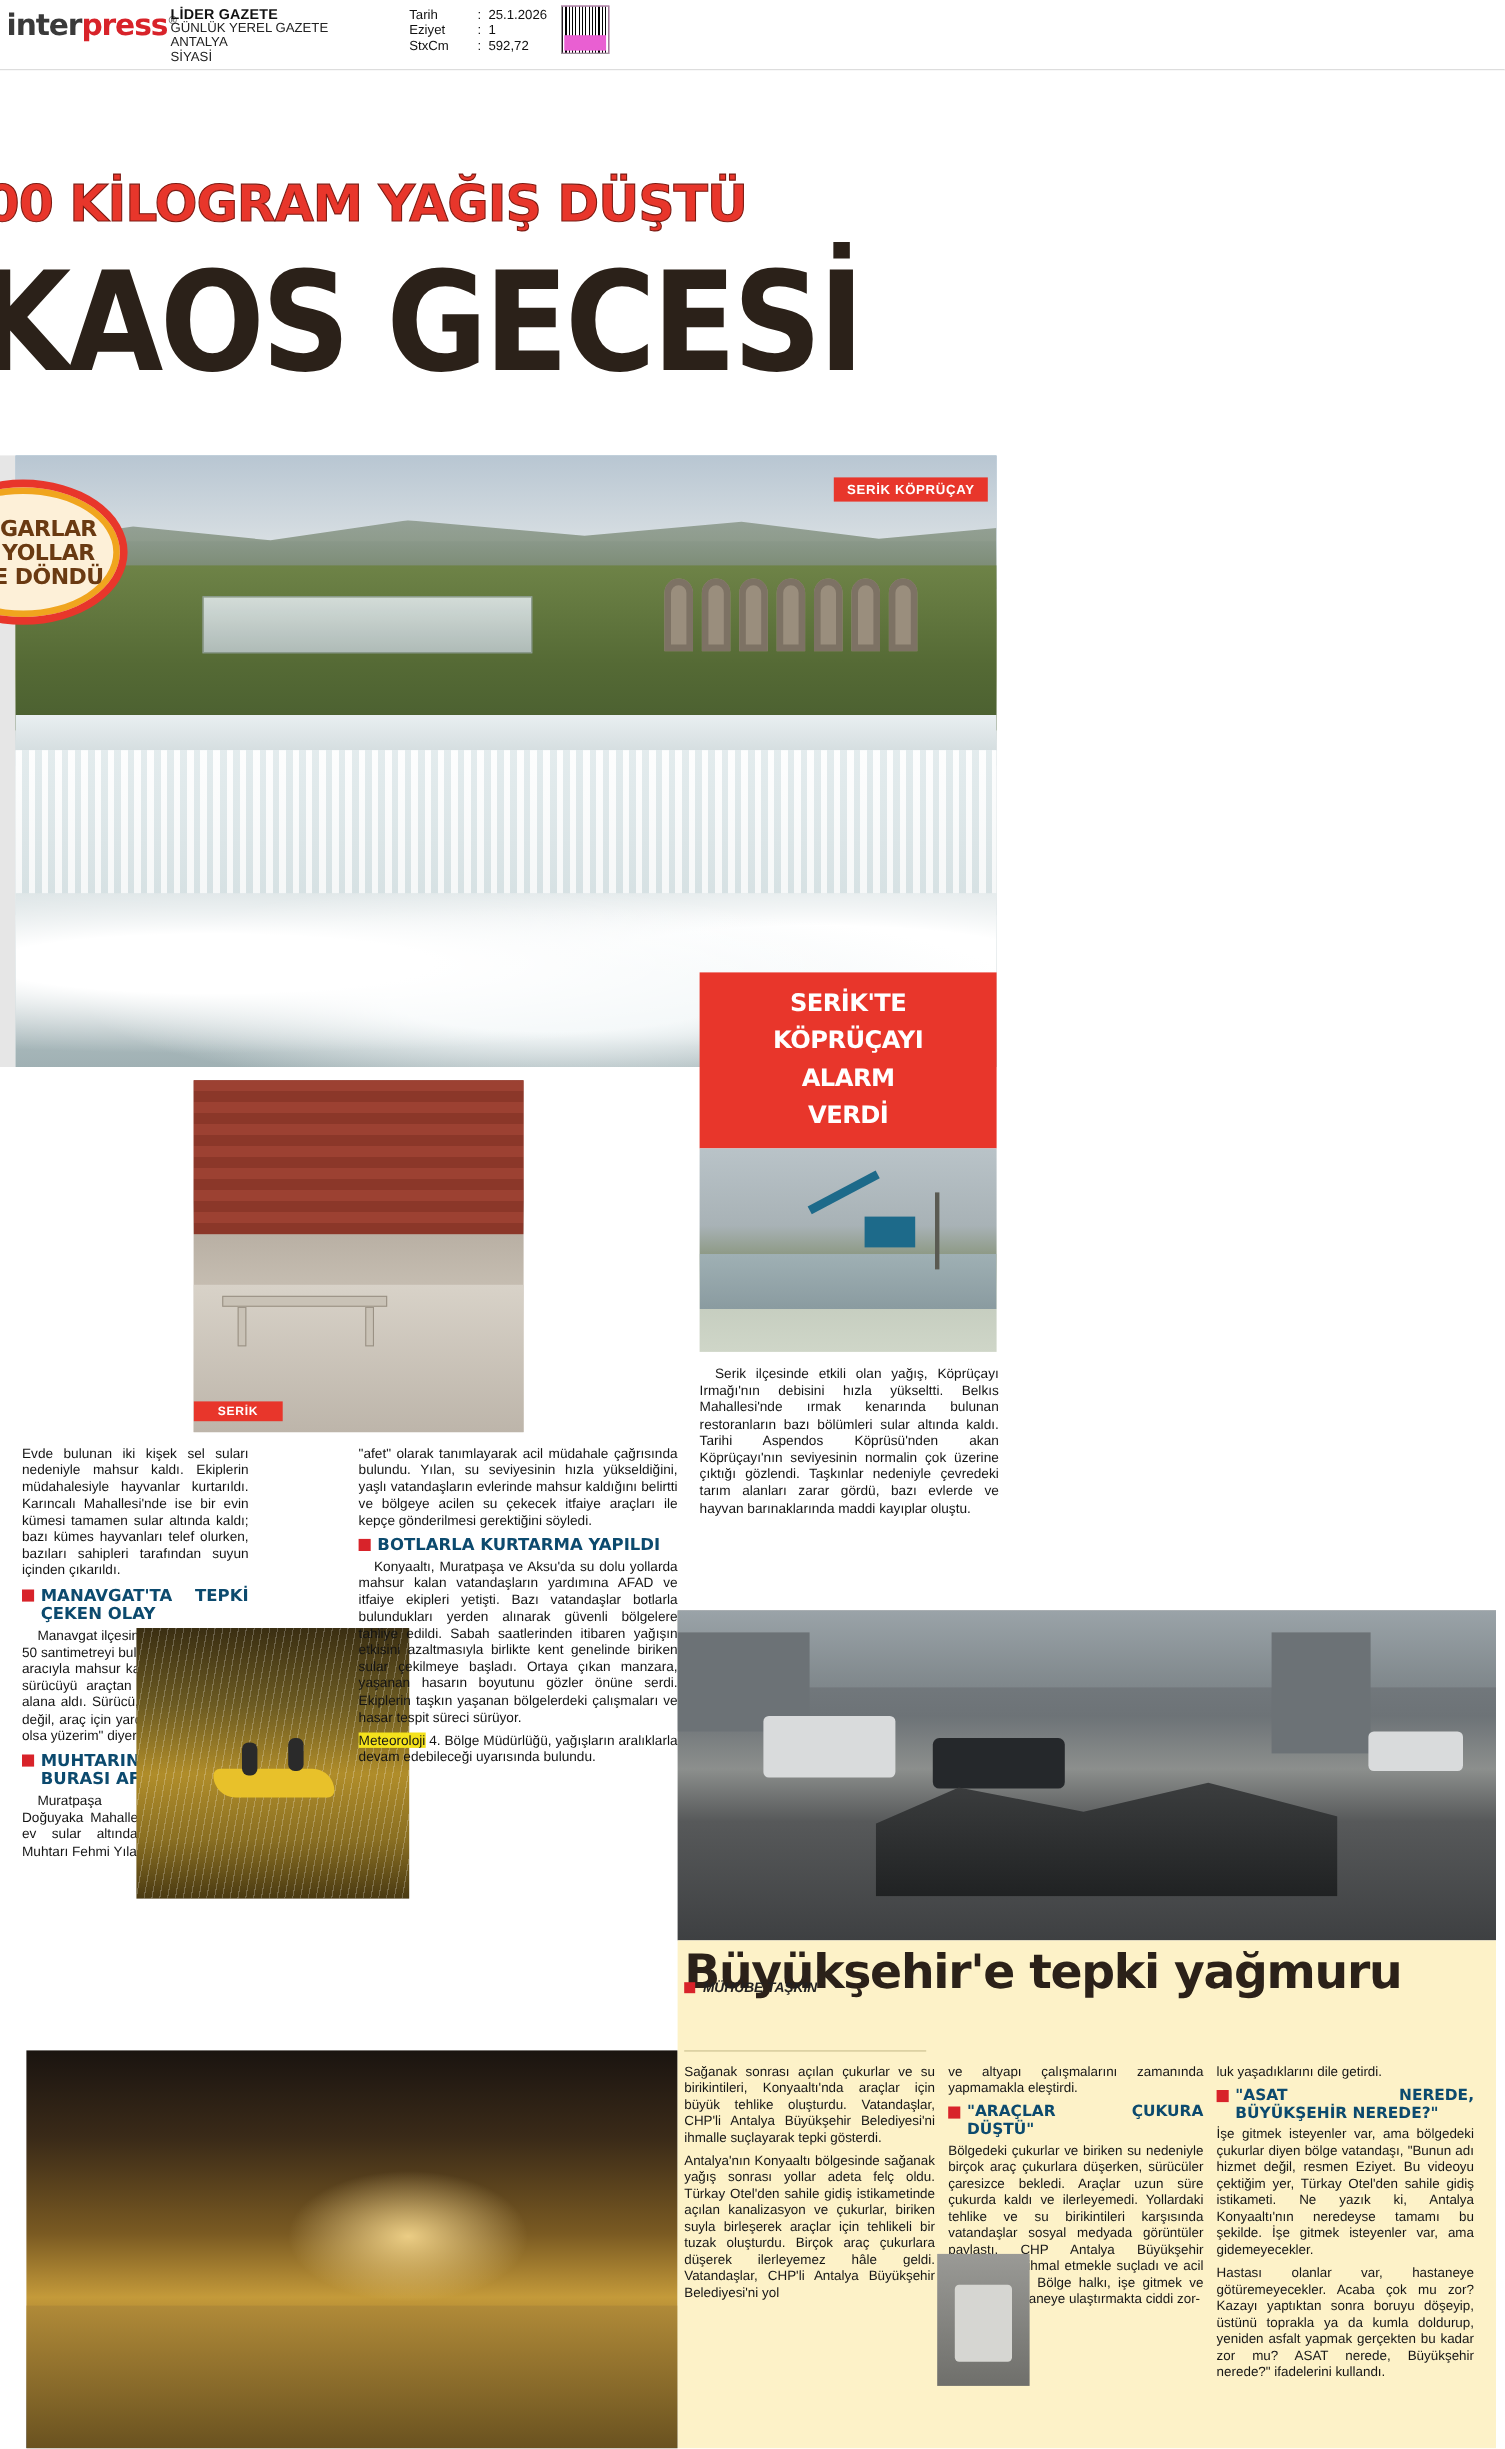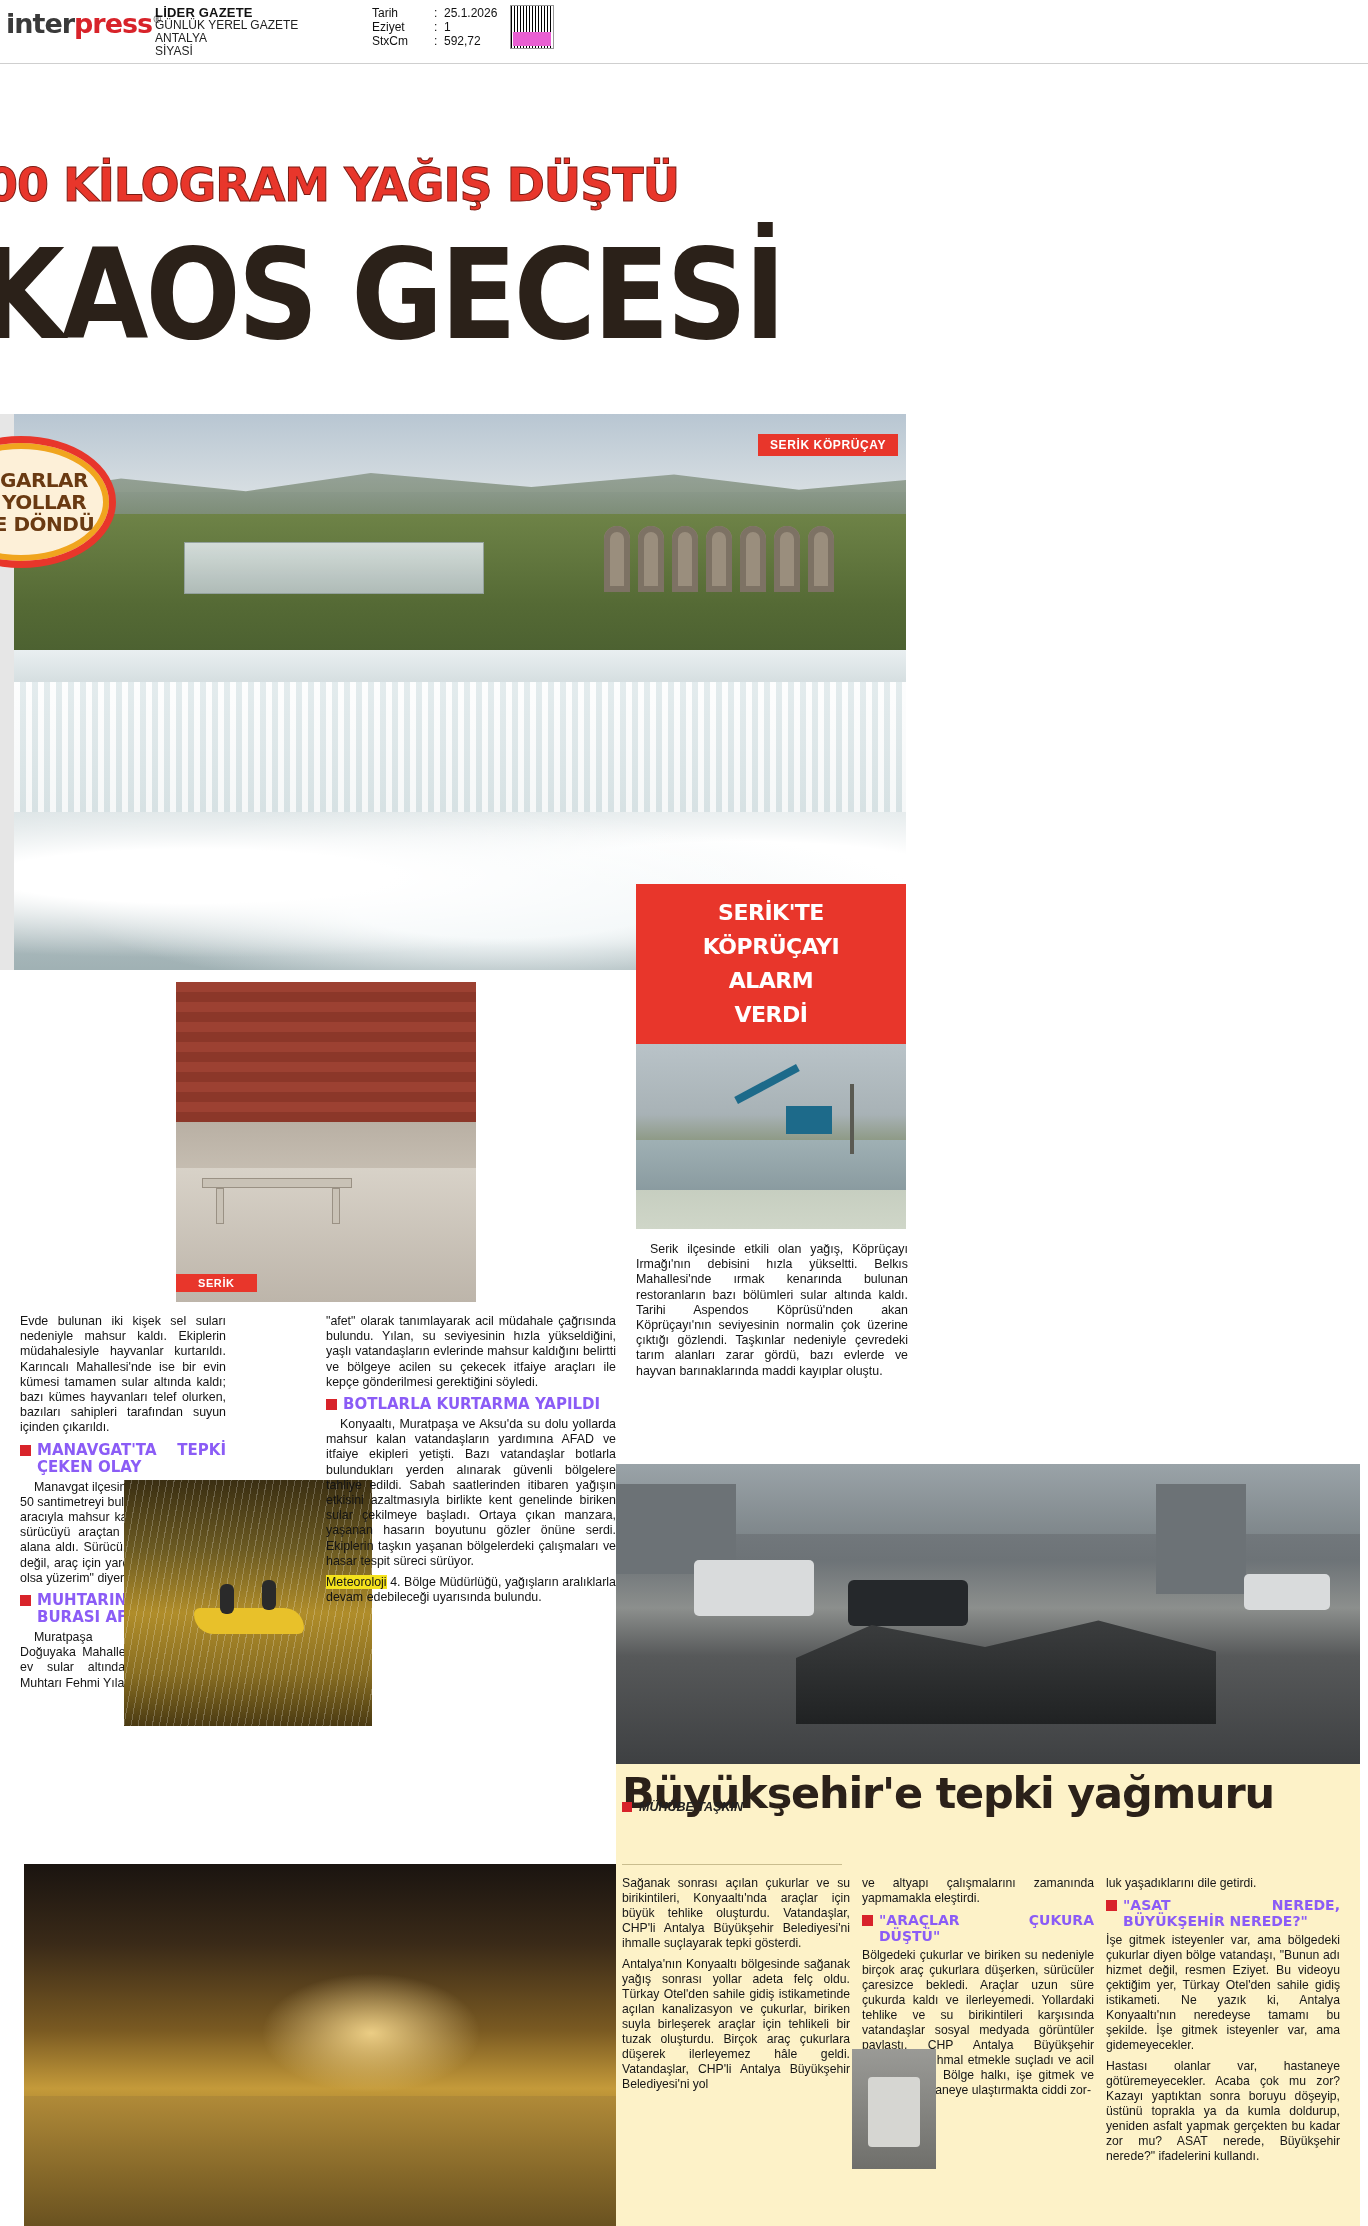--- a/index.html
+++ b/index.html
@@ -247,21 +247,21 @@
     padding: 3px 22px;
   }
 
   
   .col { position:absolute; font-size: 12.4px; line-height: 15.2px; color:#141414; text-align: justify; }
   .col p { margin: 0 0 6px 0; }
   .col p.indent { text-indent: 14px; }
 
   .sub-red {
     font-family:"DejaVu Sans", sans-serif;
-    color:#8b5cf6; font-weight:bold;
+    color:#0c4a6e; font-weight:bold;
     font-size: 15px; line-height: 17px;
     margin: 4px 0 4px 0;
     display:flex; gap:6px; align-items:flex-start;
   }
   .sub-red .sq { width:11px; height:11px; background:#d8232a; flex:0 0 11px; margin-top:3px; }
 
   .hl { background:#f4e21c; }
 
   
   .photo-rescue {

